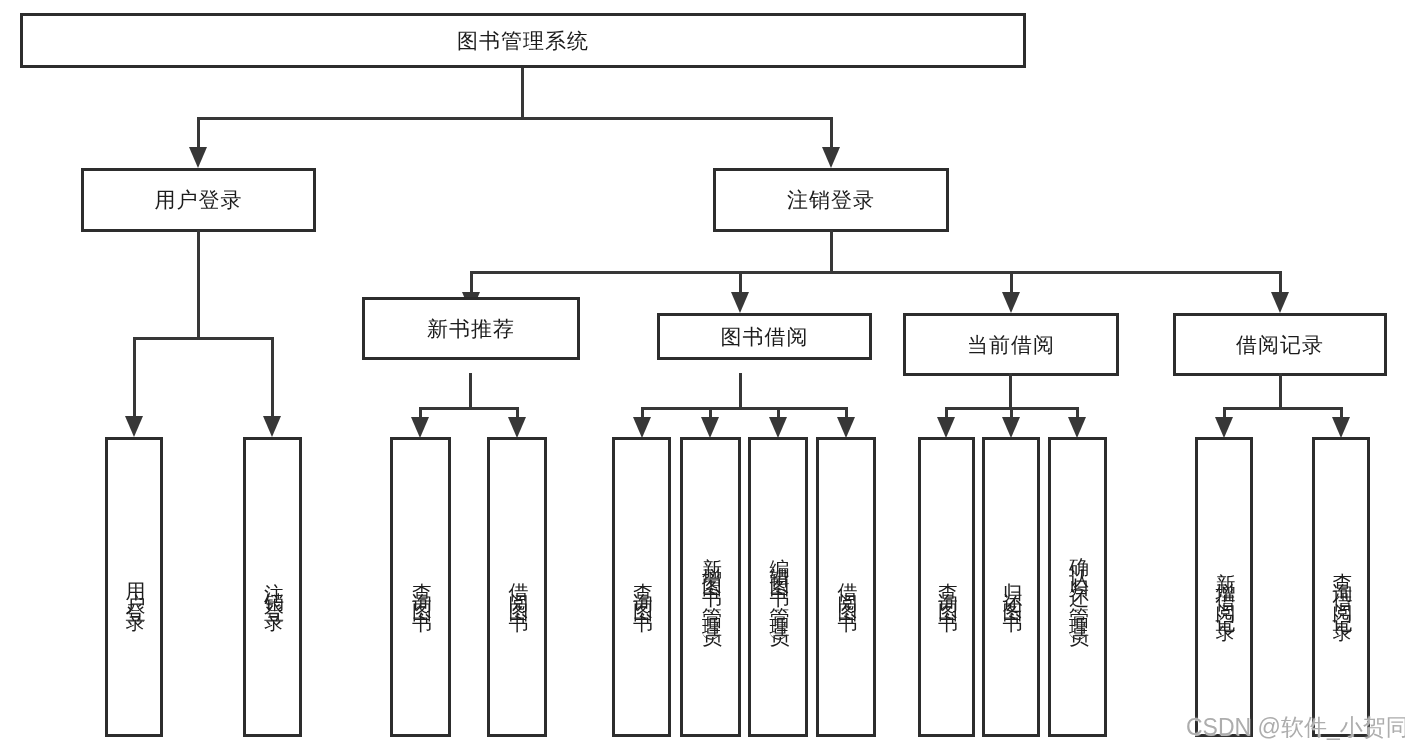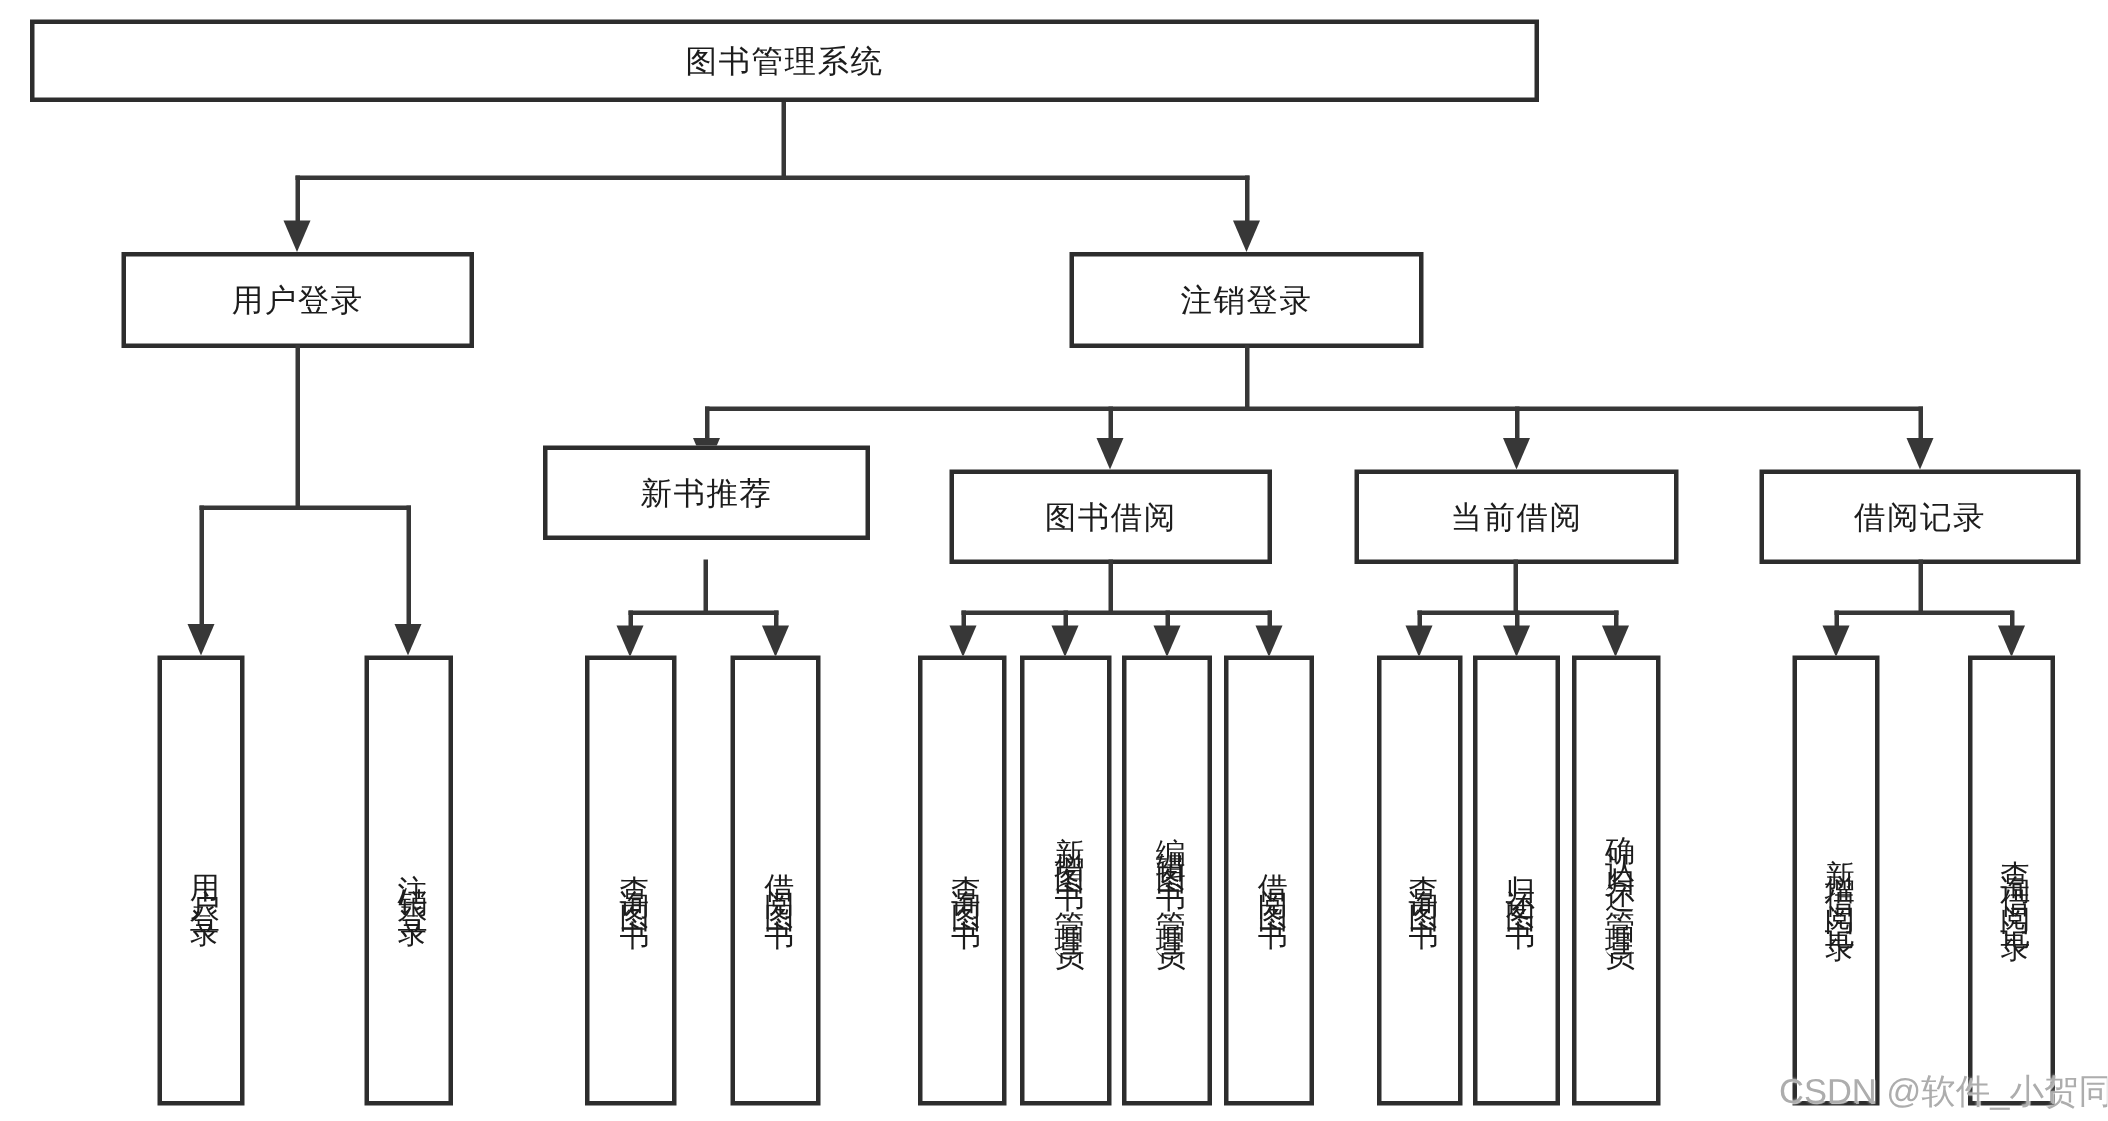--- a/index.html
+++ b/index.html
@@ -77,21 +77,21 @@
   <div class="vline" style="left:830px;top:230px;height:44px"></div>
   <div class="hline" style="left:470px;top:271px;width:812px"></div>
   <div class="arrow" style="left:462px;top:271px;height:42px"></div>
   <div class="arrow" style="left:731px;top:271px;height:42px"></div>
   <div class="arrow" style="left:1002px;top:271px;height:42px"></div>
   <div class="arrow" style="left:1271px;top:271px;height:42px"></div>
 
   <div class="box" style="left:362px;top:297px;width:218px;height:63px">
     <span class="hlabel">新书推荐</span>
   </div>
-  <div class="box" style="left:633px;top:313px;width:215px;height:63px">
+  <div class="box" style="left:657px;top:313px;width:215px;height:47px">
     <span class="hlabel">图书借阅</span>
   </div>
   <div class="box" style="left:1173px;top:313px;width:214px;height:63px">
     <span class="hlabel">借阅记录</span>
   </div>
   <div class="box" style="left:903px;top:313px;width:216px;height:63px">
     <span class="hlabel">当前借阅</span>
   </div>
 
   <div class="vline" style="left:469px;top:373px;height:36px"></div>

